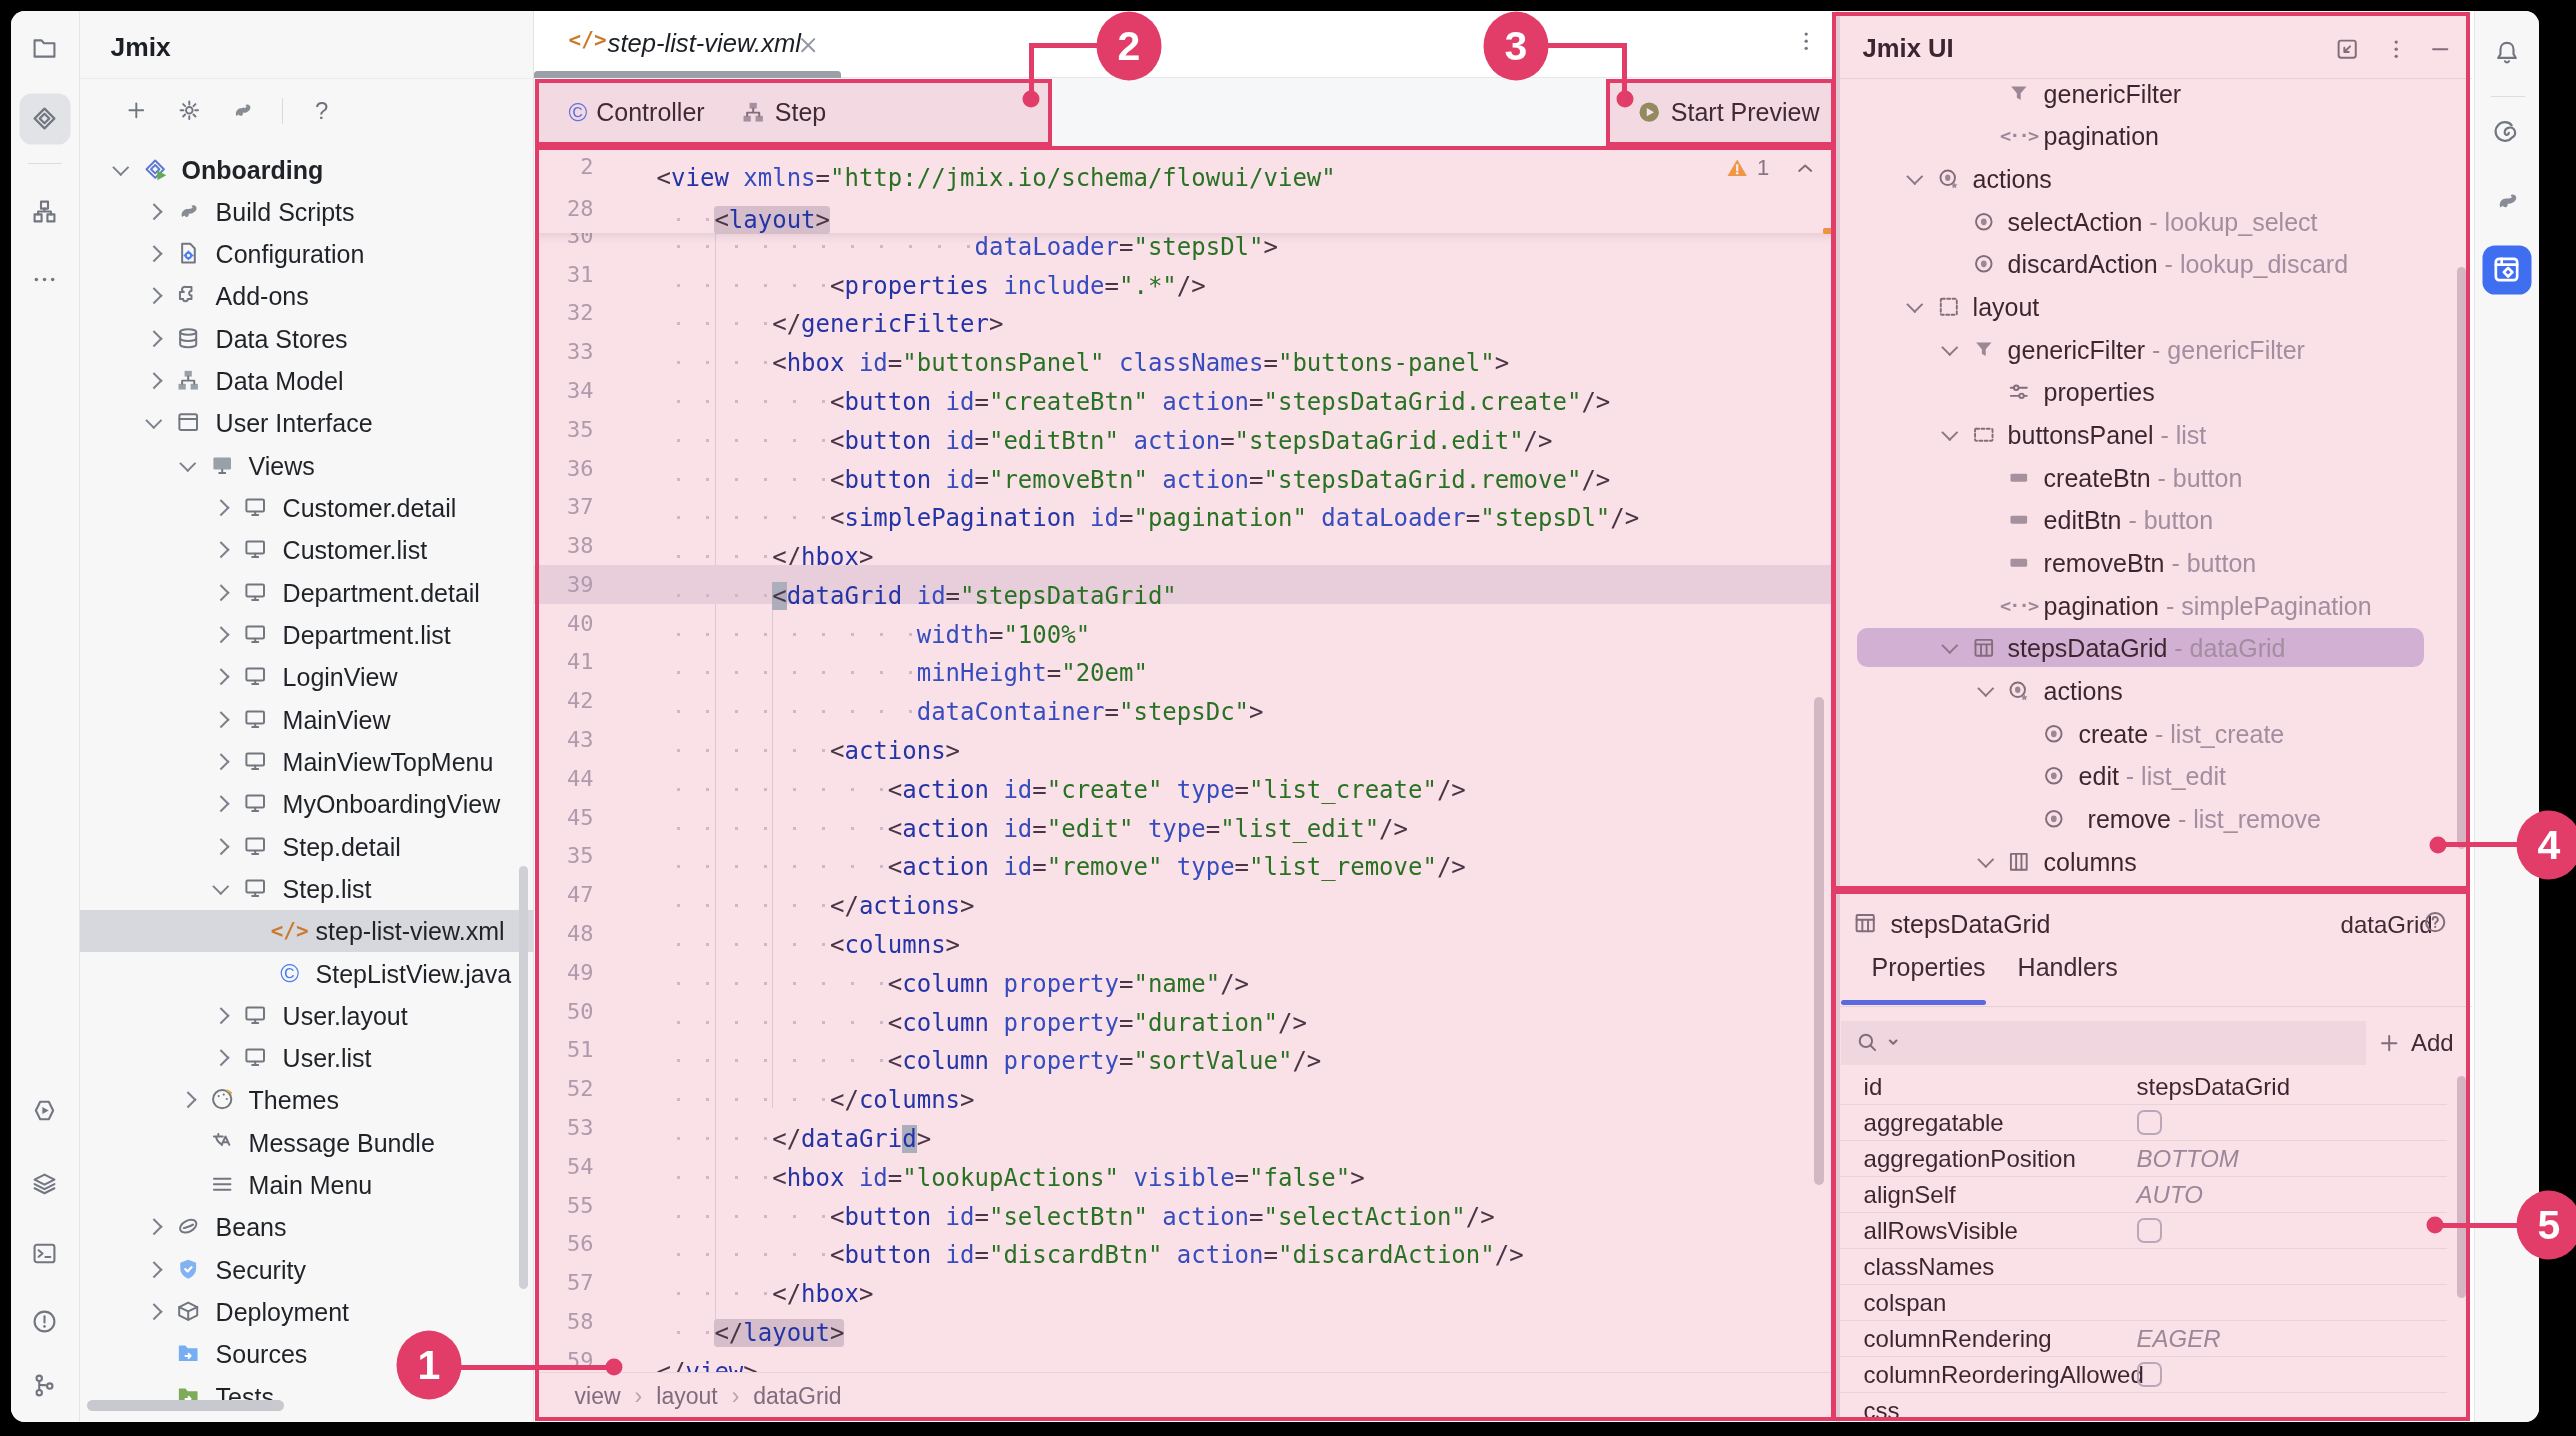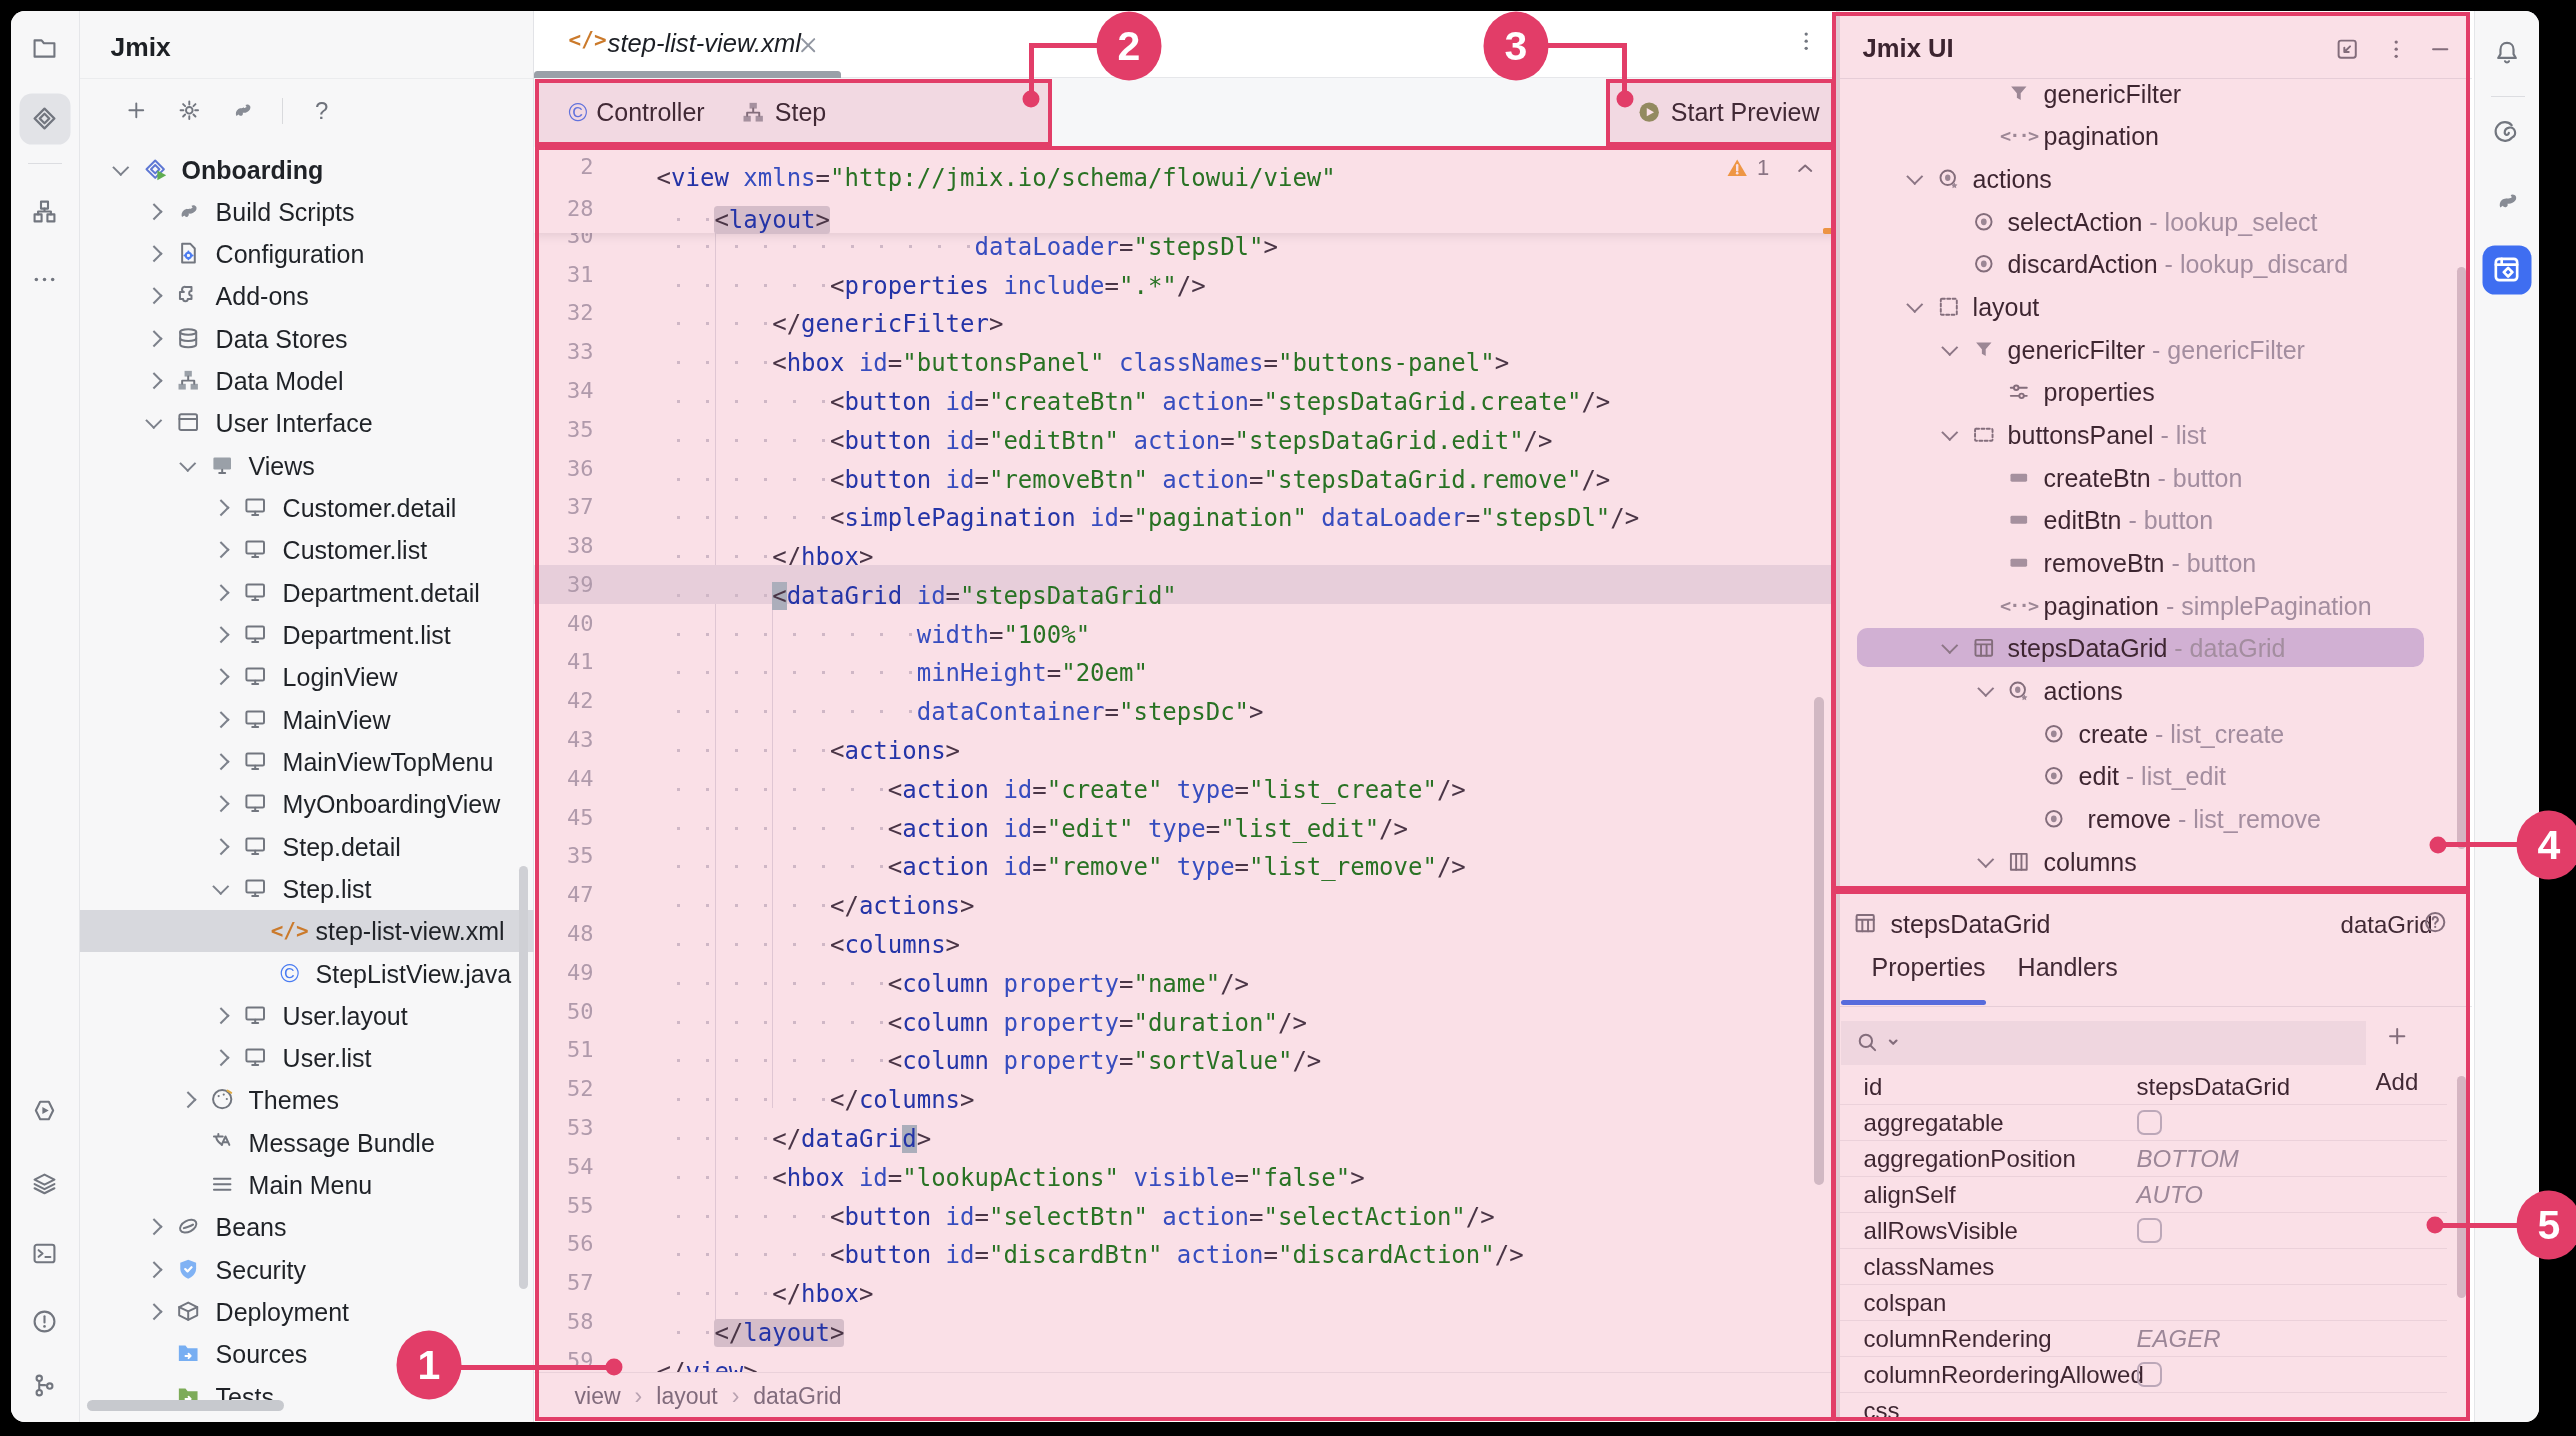--- a/index.html
+++ b/index.html
@@ -982,21 +982,21 @@
                 <circle cx="10.8" cy="10.8" r="5.6"></circle>
                 <path d="M15 15l4.2 4.2"></path>
               </svg>
             </span>
           <span>
               <svg class="svgic" viewBox="0 0 24 24" style="width:26.4px;height:26.4px">
                 <path d="M9 10.5l3 3 3-3" stroke-width="2"></path>
               </svg>
             </span>
         </div>
-        <div class="abs" style="left:536px; top:132px; height:41px; display:flex; align-items:center; gap:19px; font-size:24px; color:#23262b;flex-direction:column;">
+        <div class="abs" style="left:536px; top:132px; height:41px; display:flex; align-items:center; gap:9px; font-size:24px; color:#23262b;">
           <span>
               <svg class="svgic" viewBox="0 0 24 24" style="width:26.4px;height:26.4px">
                 <path d="M12 5.5v13M5.5 12h13"></path>
               </svg>
             </span>
           <span>Add</span>
         </div>
         <div id="props">
             <div class="prow" style="top:178px;">
               <span class="pname">id</span>

